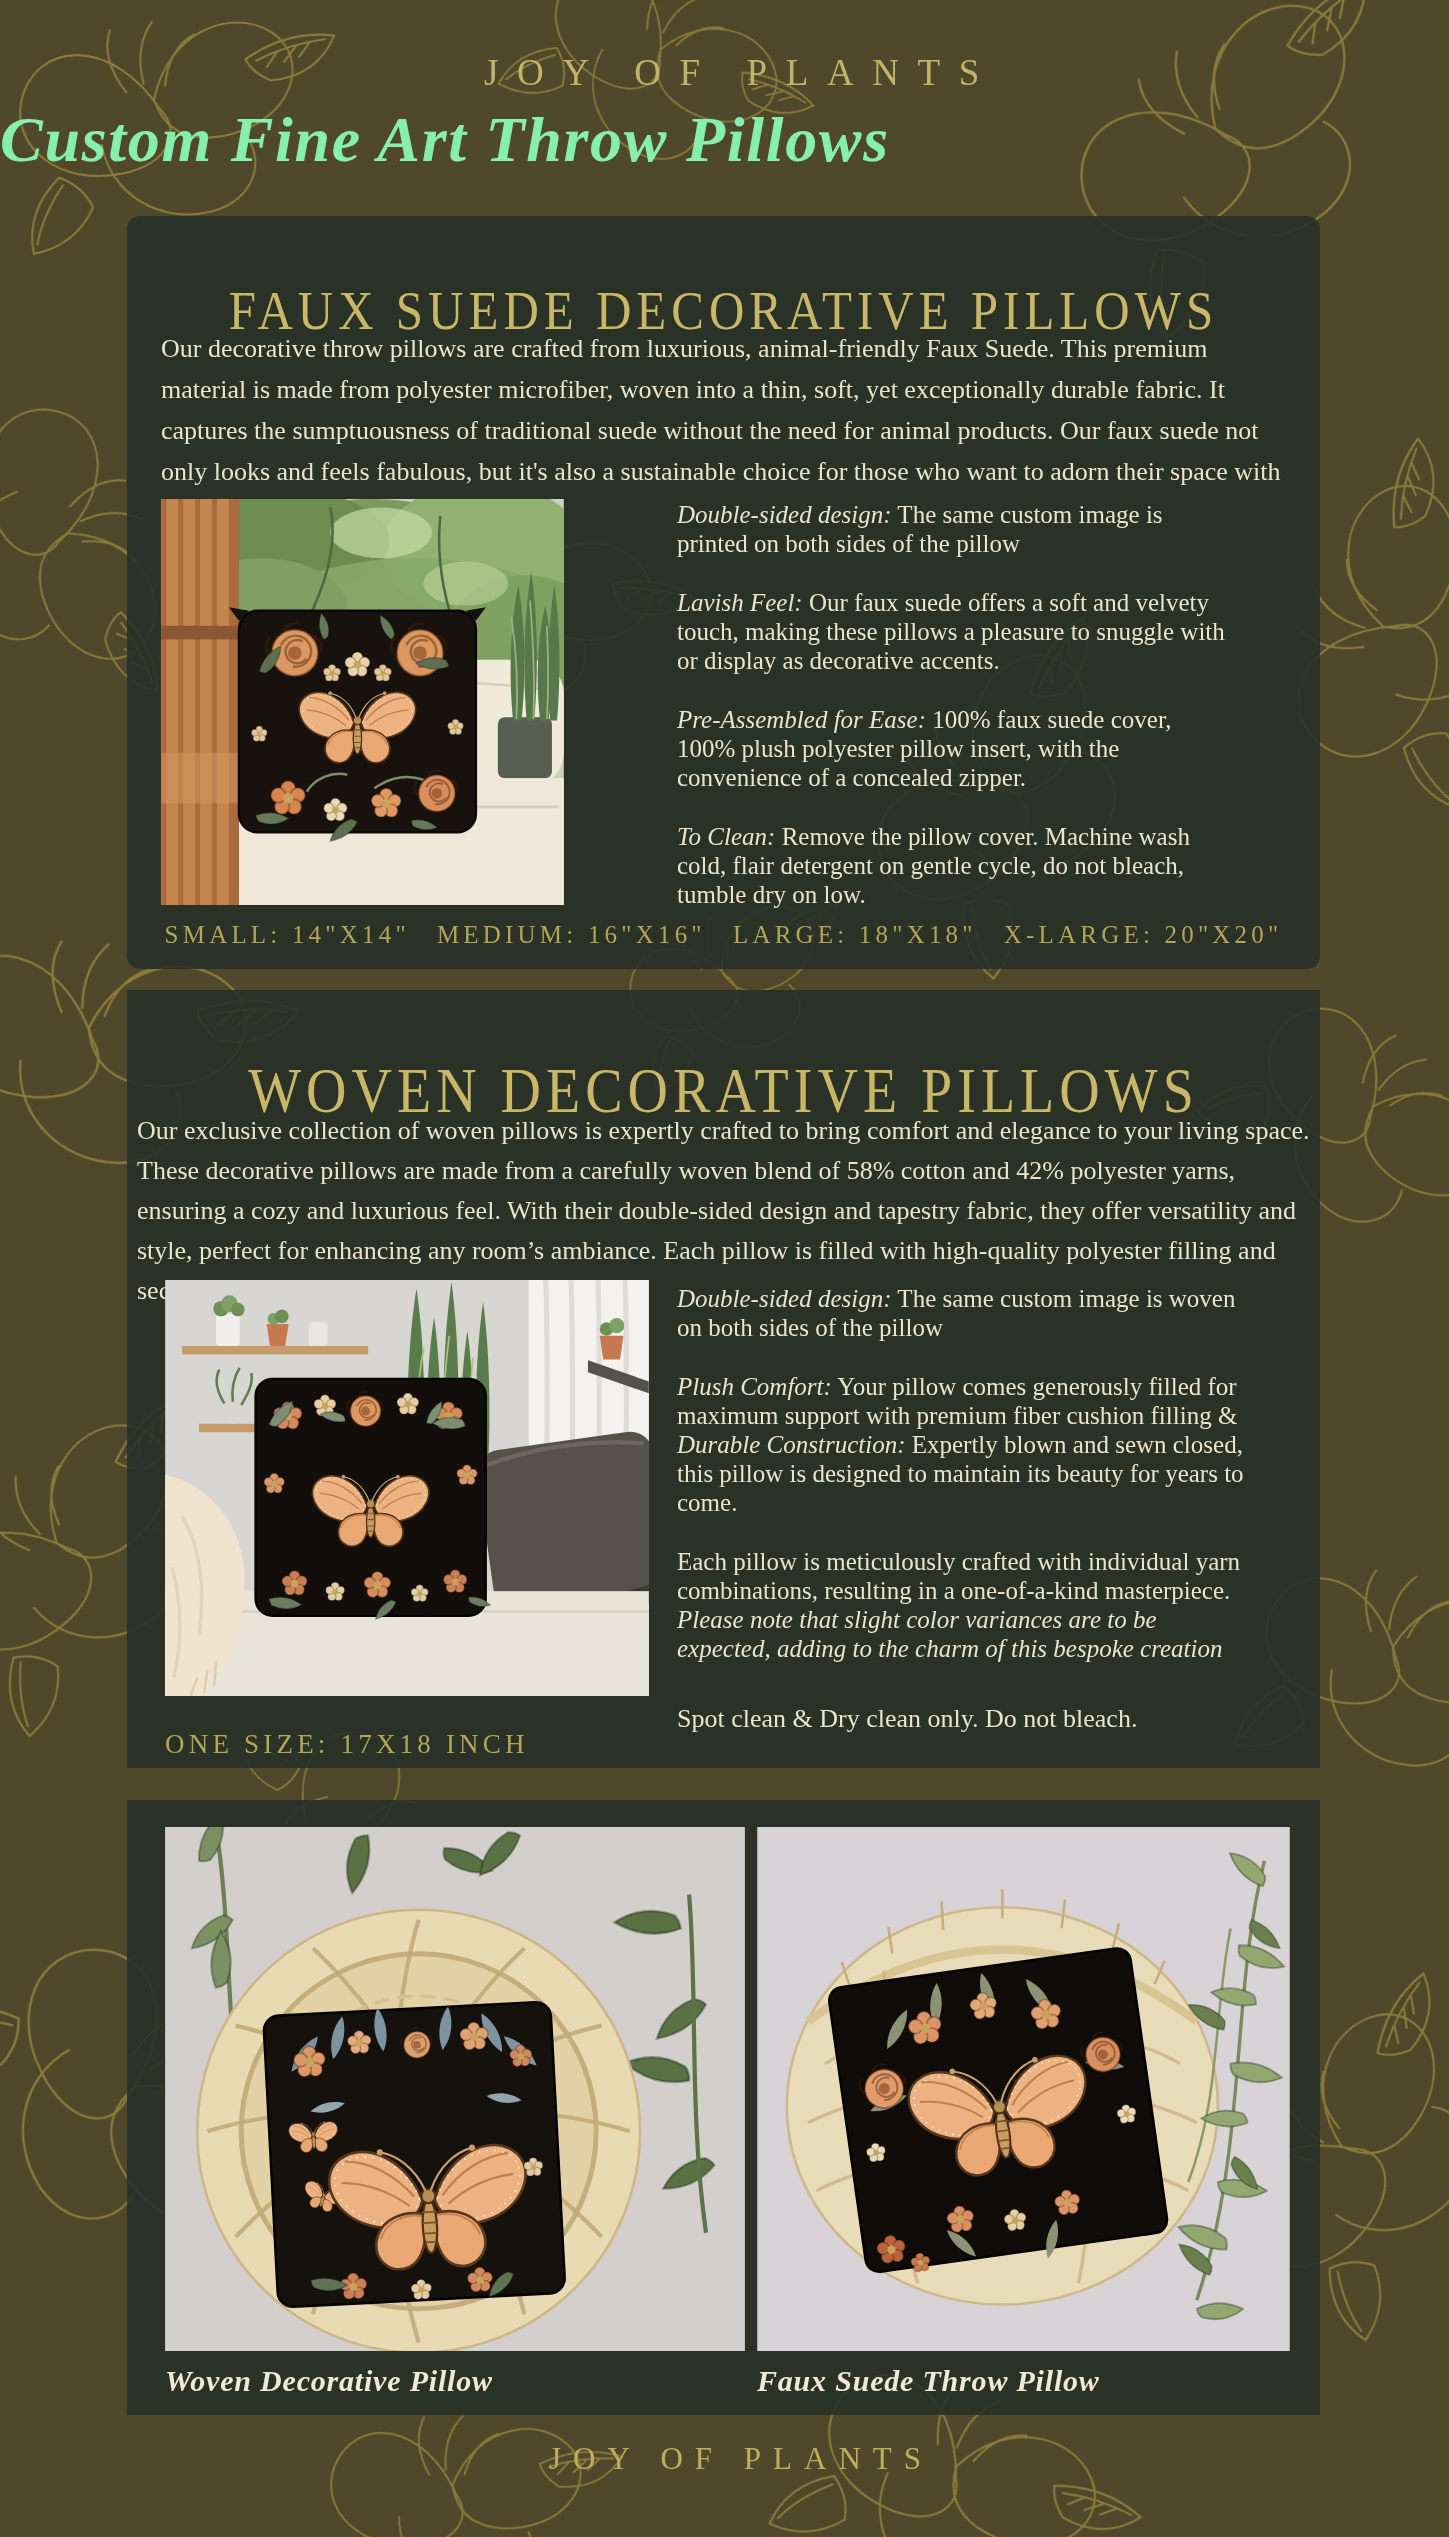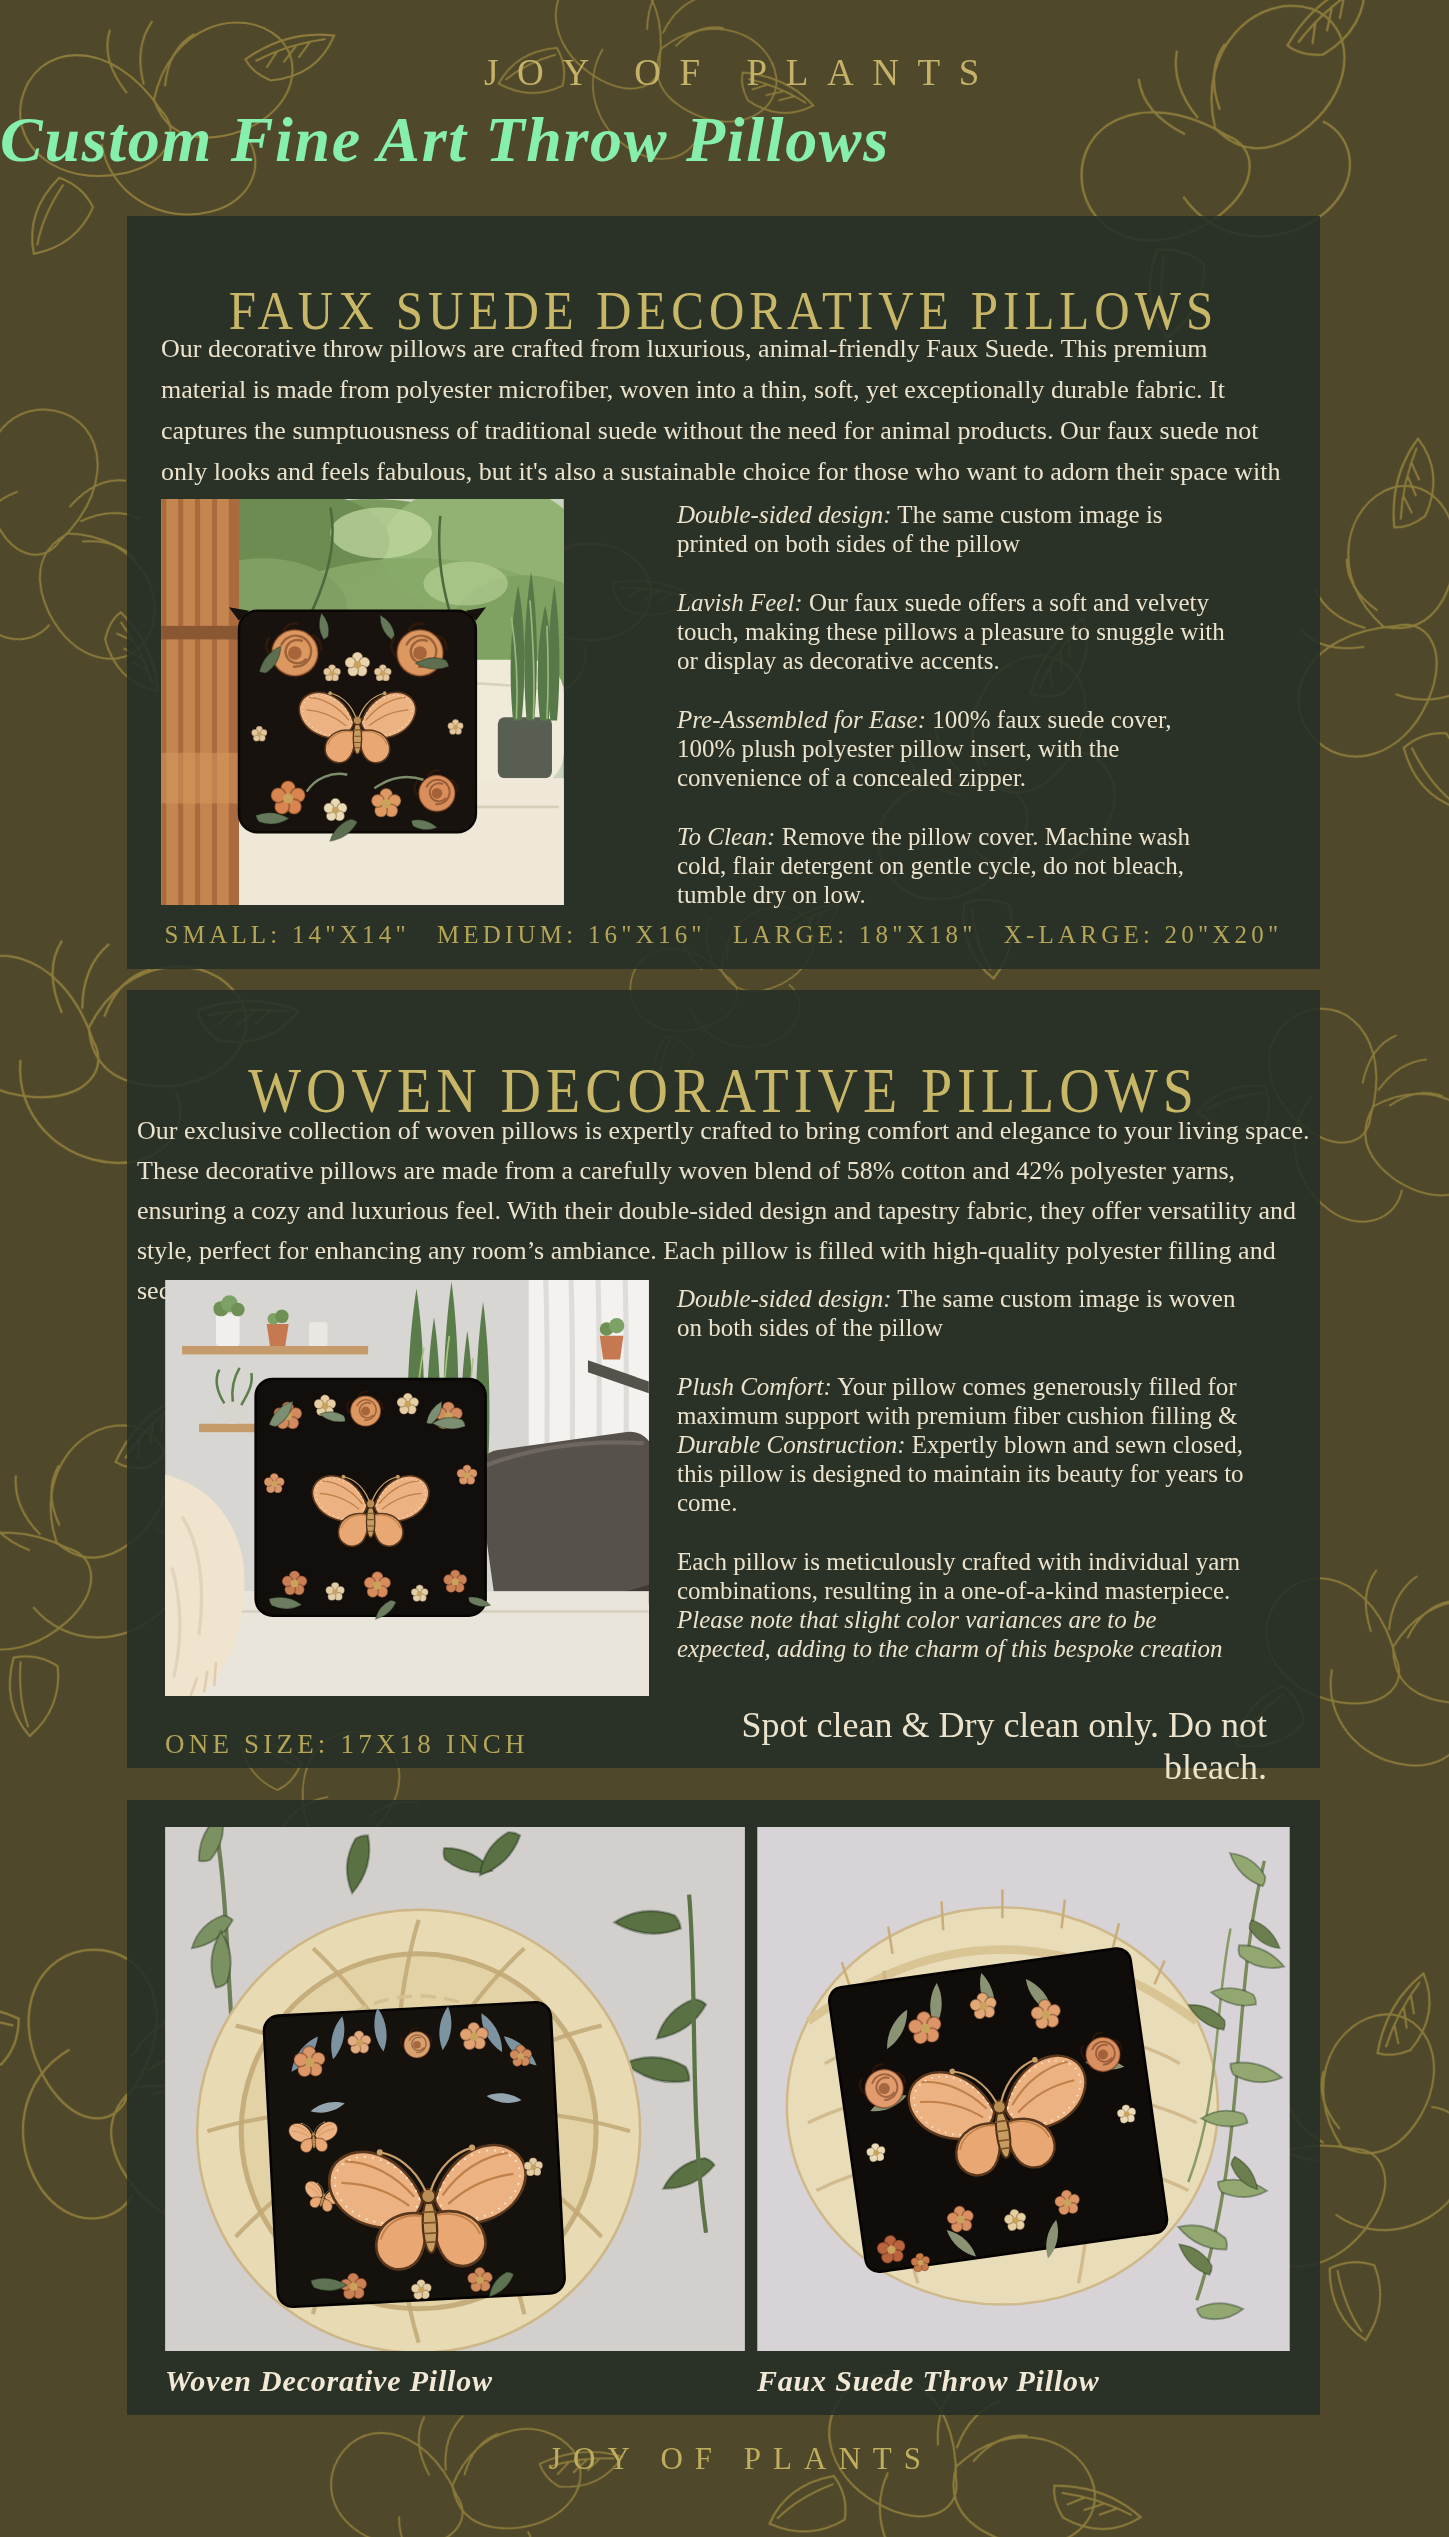--- a/index.html
+++ b/index.html
@@ -1,20 +1,20 @@
 <!DOCTYPE html>
 <html style="font-size:13.5px"><head>
 <meta charset="utf-8">
 <style>
   html,body{margin:0;padding:0;background:#50482a;}
   .page{position:relative;width:1450px;height:2538px;overflow:hidden;
         font-family:"Liberation Serif","DejaVu Serif",serif;background:#50482a;padding-left:32px;}
   .bg-pattern{position:absolute;left:0;top:0;width:1450px;height:2538px;}
   .panel{position:absolute;left:127px;width:1193px;background:rgba(36,47,39,0.88);}
-  .panel-faux{top:216px;height:753px;}
+  .panel-faux{top:216px;height:753px;border-radius:13px;}
   .panel-woven{top:990px;height:778px;}
   .panel-gallery{top:1800px;height:615px;}
   .brand{position:absolute;left:0;top:51px;width:100%;text-align:center;
          color:#c3b268;font-size:37px;letter-spacing:18.6px;font-weight:400;}
   .subtitle{position:absolute;left:0;top:103px;width:100%;text-align:left;
          color:#86efac;font-style:italic;font-size:64px;letter-spacing:1.7px;font-weight:600;}
   .sec-heading{position:absolute;left:0;width:100%;text-align:center;color:#c9b768;
          font-weight:400;transform:scaleY(1.12);transform-origin:50% 0;}
   .panel-faux .sec-heading{top:22px;font-size:49px;letter-spacing:5px;}
   .panel-woven .sec-heading{top:18.6px;font-size:56px;letter-spacing:5px;}
@@ -23,22 +23,22 @@
   .panel-woven .intro{left:10px;top:95px;width:1174px;font-size:26px;line-height:40px;}
   .photo{position:absolute;display:block;}
   .features{position:absolute;}
   .feat{margin:0 0 30px 0;font-size:25px;line-height:29px;color:#ece3cd;}
   .feat em{font-style:italic;margin-top:36px;}
   .feat em:empty,.feat span:empty{display:none;}
   .sizes-line{position:absolute;left:0;top:705px;width:100%;text-align:center;
          color:#b4a557;font-size:25px;letter-spacing:4.2px;}
   .one-size{position:absolute;left:38px;top:717px;width:484px;text-align:left;
          color:#b4a557;font-size:27px;letter-spacing:4.2px;margin-top:22px;}
-  .care-line{position:absolute;left:565px;top:714px;width:575px;
-         color:#ece3cd;font-size:36px;text-align:right;}
+  .care-line{position:absolute;left:550px;top:714px;width:575px;
+         color:#ece3cd;font-size:26px;}
   figure{margin:0;position:absolute;}
   figcaption{position:absolute;left:0;top:564px;width:100%;
          color:#f1e8d6;font-style:italic;font-weight:700;font-size:30px;letter-spacing:0.8px;}
   .fig-left{left:38px;top:0;width:580px;height:615px;}
   .fig-right{left:630px;top:0;width:533px;height:615px;}
   .fig-left .photo,.fig-right .photo{left:0;top:27px;}
   .footer-brand{position:absolute;left:0;top:2441px;width:100%;text-align:center;
          color:#bfae5e;font-size:31px;letter-spacing:12px;}
 </style>
 </head>

